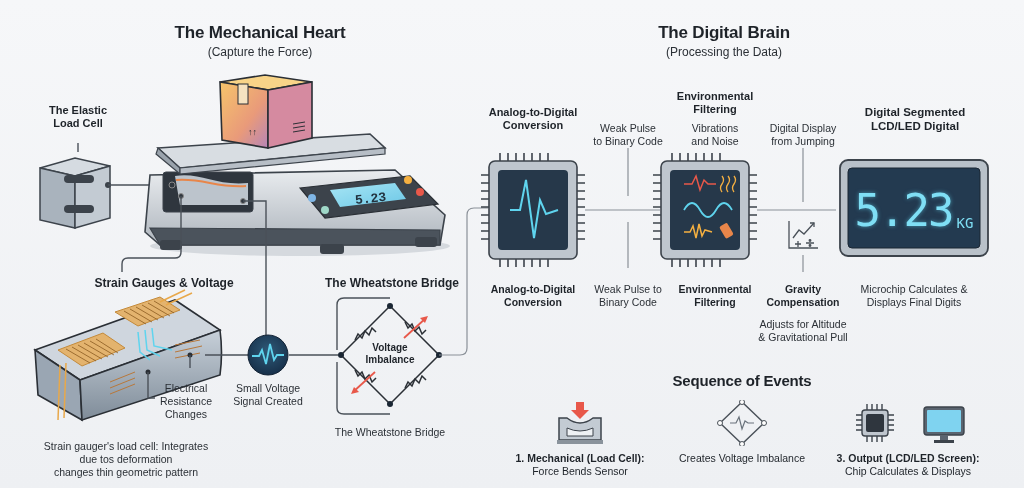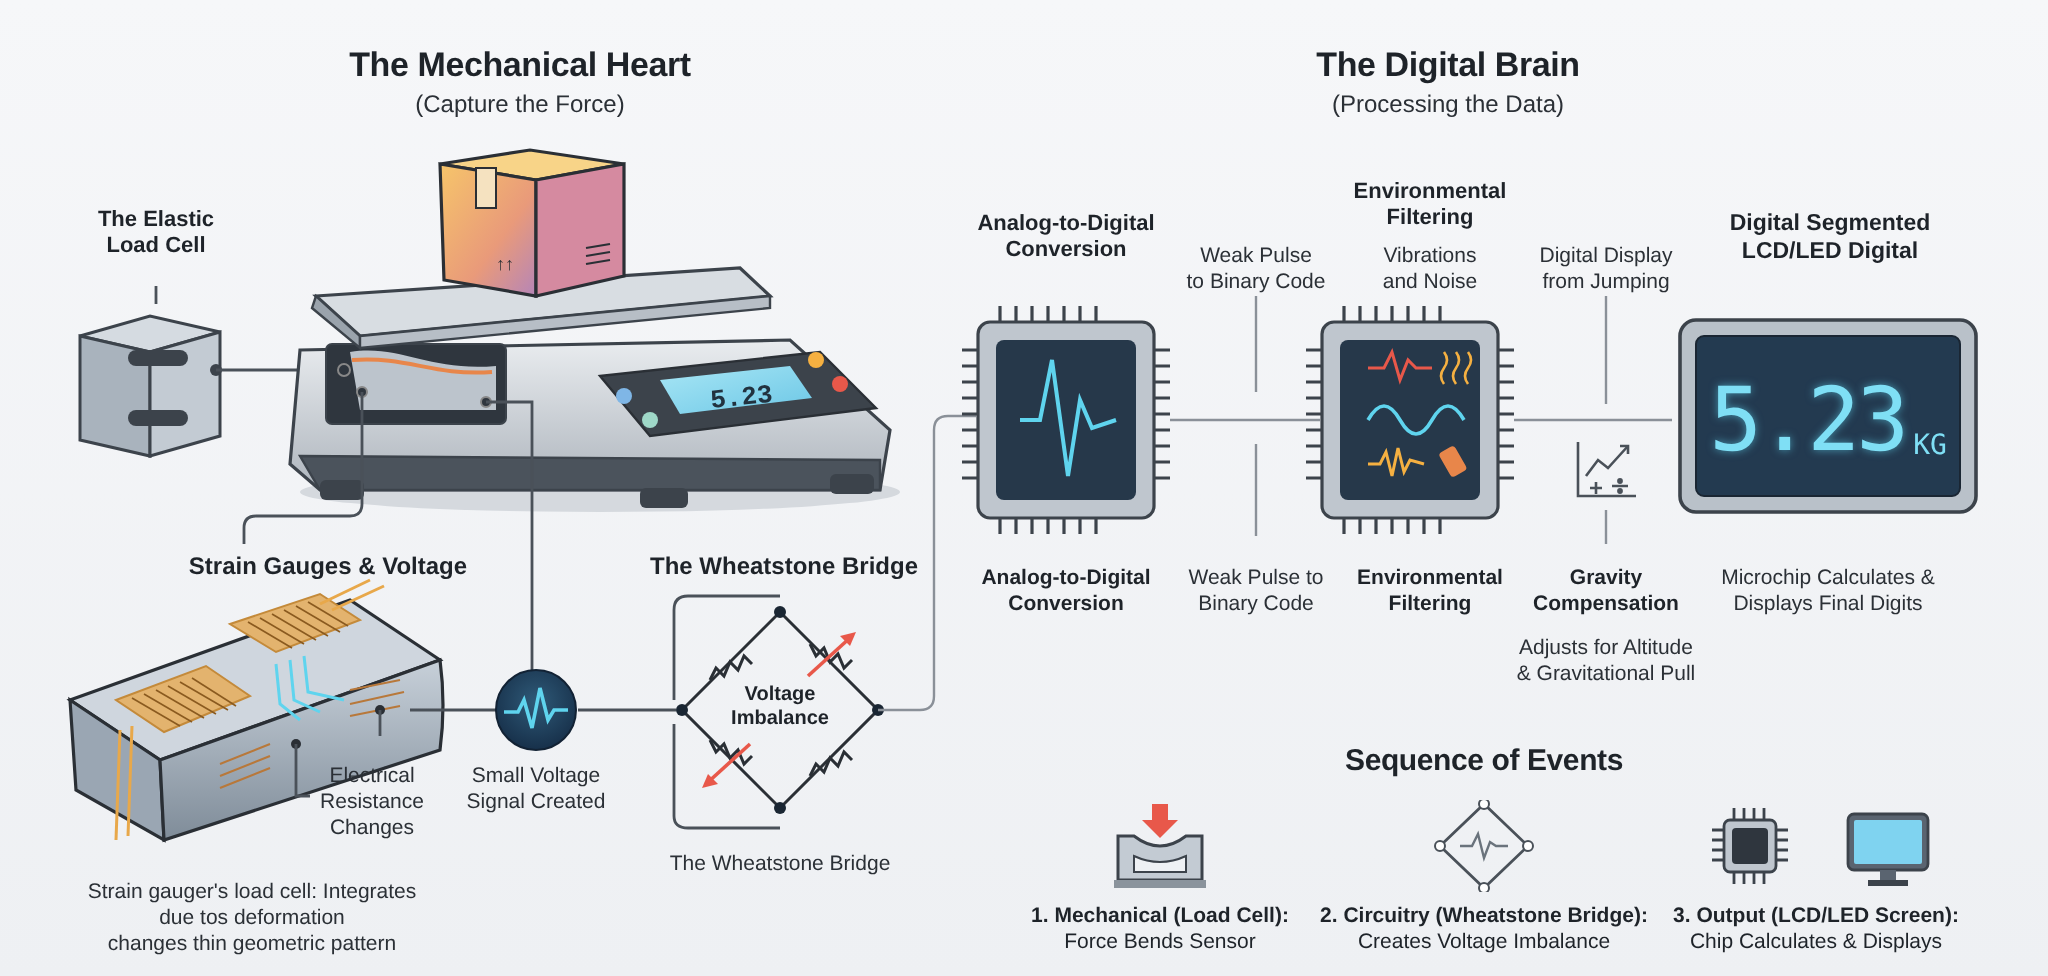--- a/index.html
+++ b/index.html
@@ -345,21 +345,20 @@
   <svg width="52" height="46" viewBox="0 0 52 46">
     <polygon points="4,23 26,2 48,23 26,44" fill="none" stroke="#4a5159" stroke-width="1.4"></polygon>
     <polyline points="14,23 20,23 23,17 26,29 29,21 32,23 38,23" fill="none" stroke="#6a737c" stroke-width="1.2"></polyline>
     <circle cx="4" cy="23" r="2.5" fill="#fff" stroke="#4a5159"></circle>
       <circle cx="26" cy="2" r="2.5" fill="#fff" stroke="#4a5159"></circle>
     <circle cx="48" cy="23" r="2.5" fill="#fff" stroke="#4a5159"></circle>
       <circle cx="26" cy="44" r="2.5" fill="#fff" stroke="#4a5159"></circle>
   </svg>
 </div>
 <div class="abs lbl-b center" style="left:742px;top:452px;font-size:10.5px;">
-  <div>2. Circuitry (Wheatstone Bridge):</div>
   <div style="font-weight:normal;">Creates Voltage Imbalance</div>
 </div>
 
 <div class="abs" style="left:855px;top:402px;width:40px;height:42px;">
   <svg width="40" height="42" viewBox="0 0 40 42">
     <g stroke="#3c434b" stroke-width="1.4">
       <path d="M12,8 v-6 M17,8 v-6 M22,8 v-6 M27,8 v-6 M12,34 v6 M17,34 v6 M22,34 v6 M27,34 v6"></path>
       <path d="M7,13 h-6 M7,18 h-6 M7,23 h-6 M7,28 h-6 M33,13 h6 M33,18 h6 M33,23 h6 M33,28 h6"></path>
     </g>
     <rect x="7" y="8" width="26" height="26" rx="3" fill="#bfc6ce" stroke="#3c434b" stroke-width="1.4"></rect>

